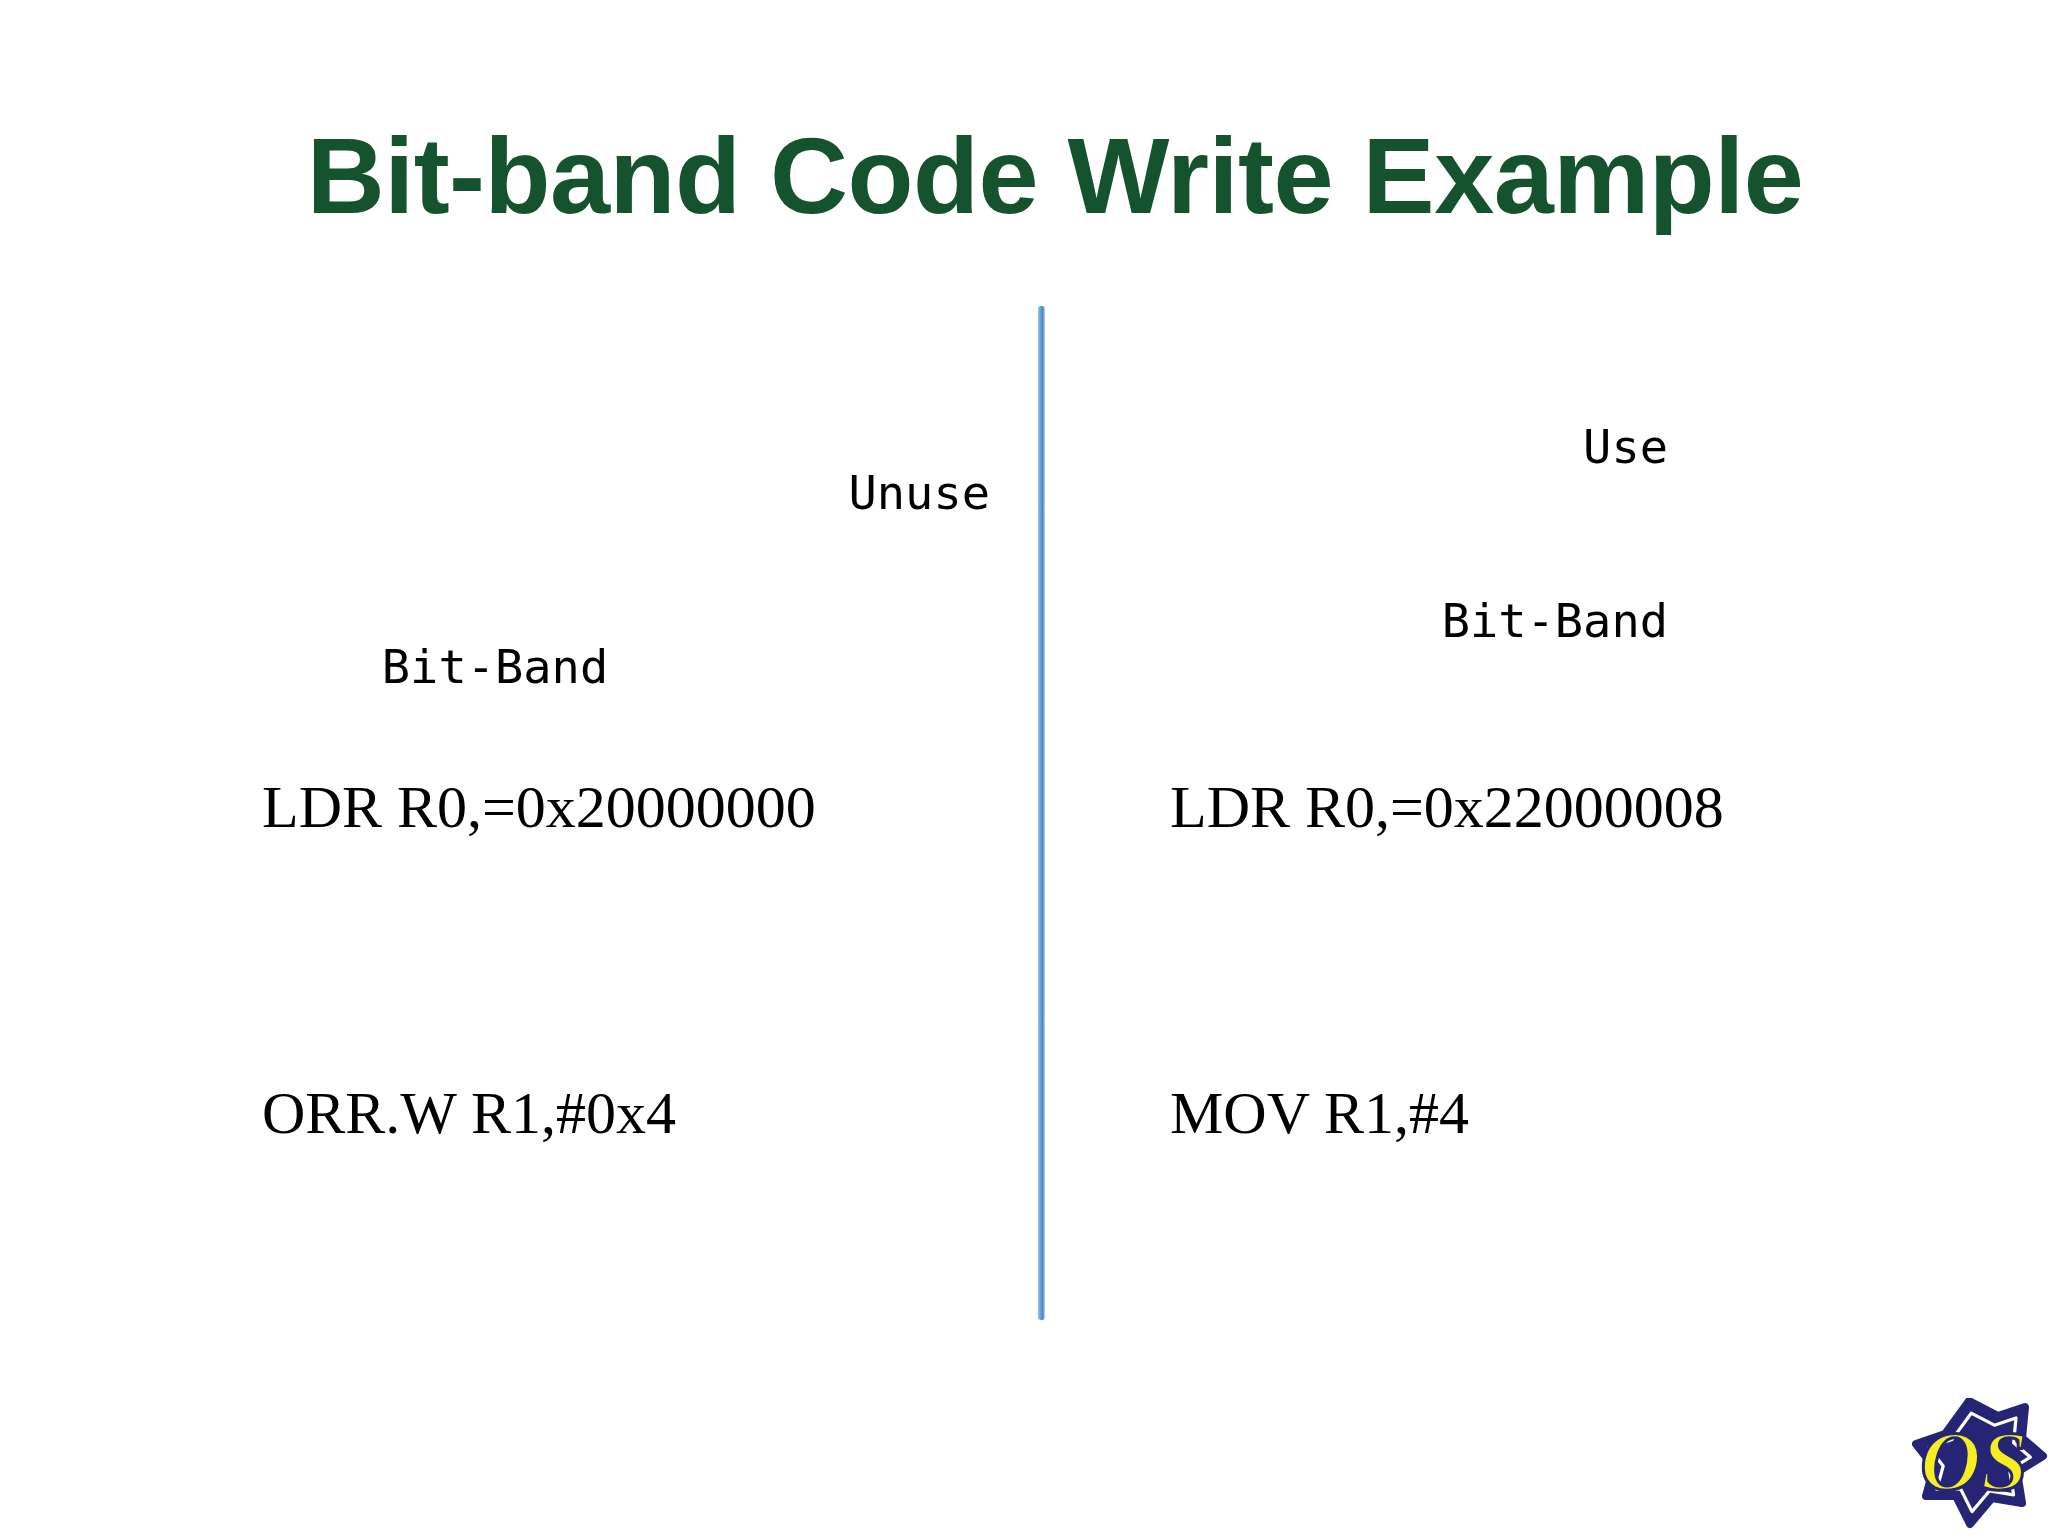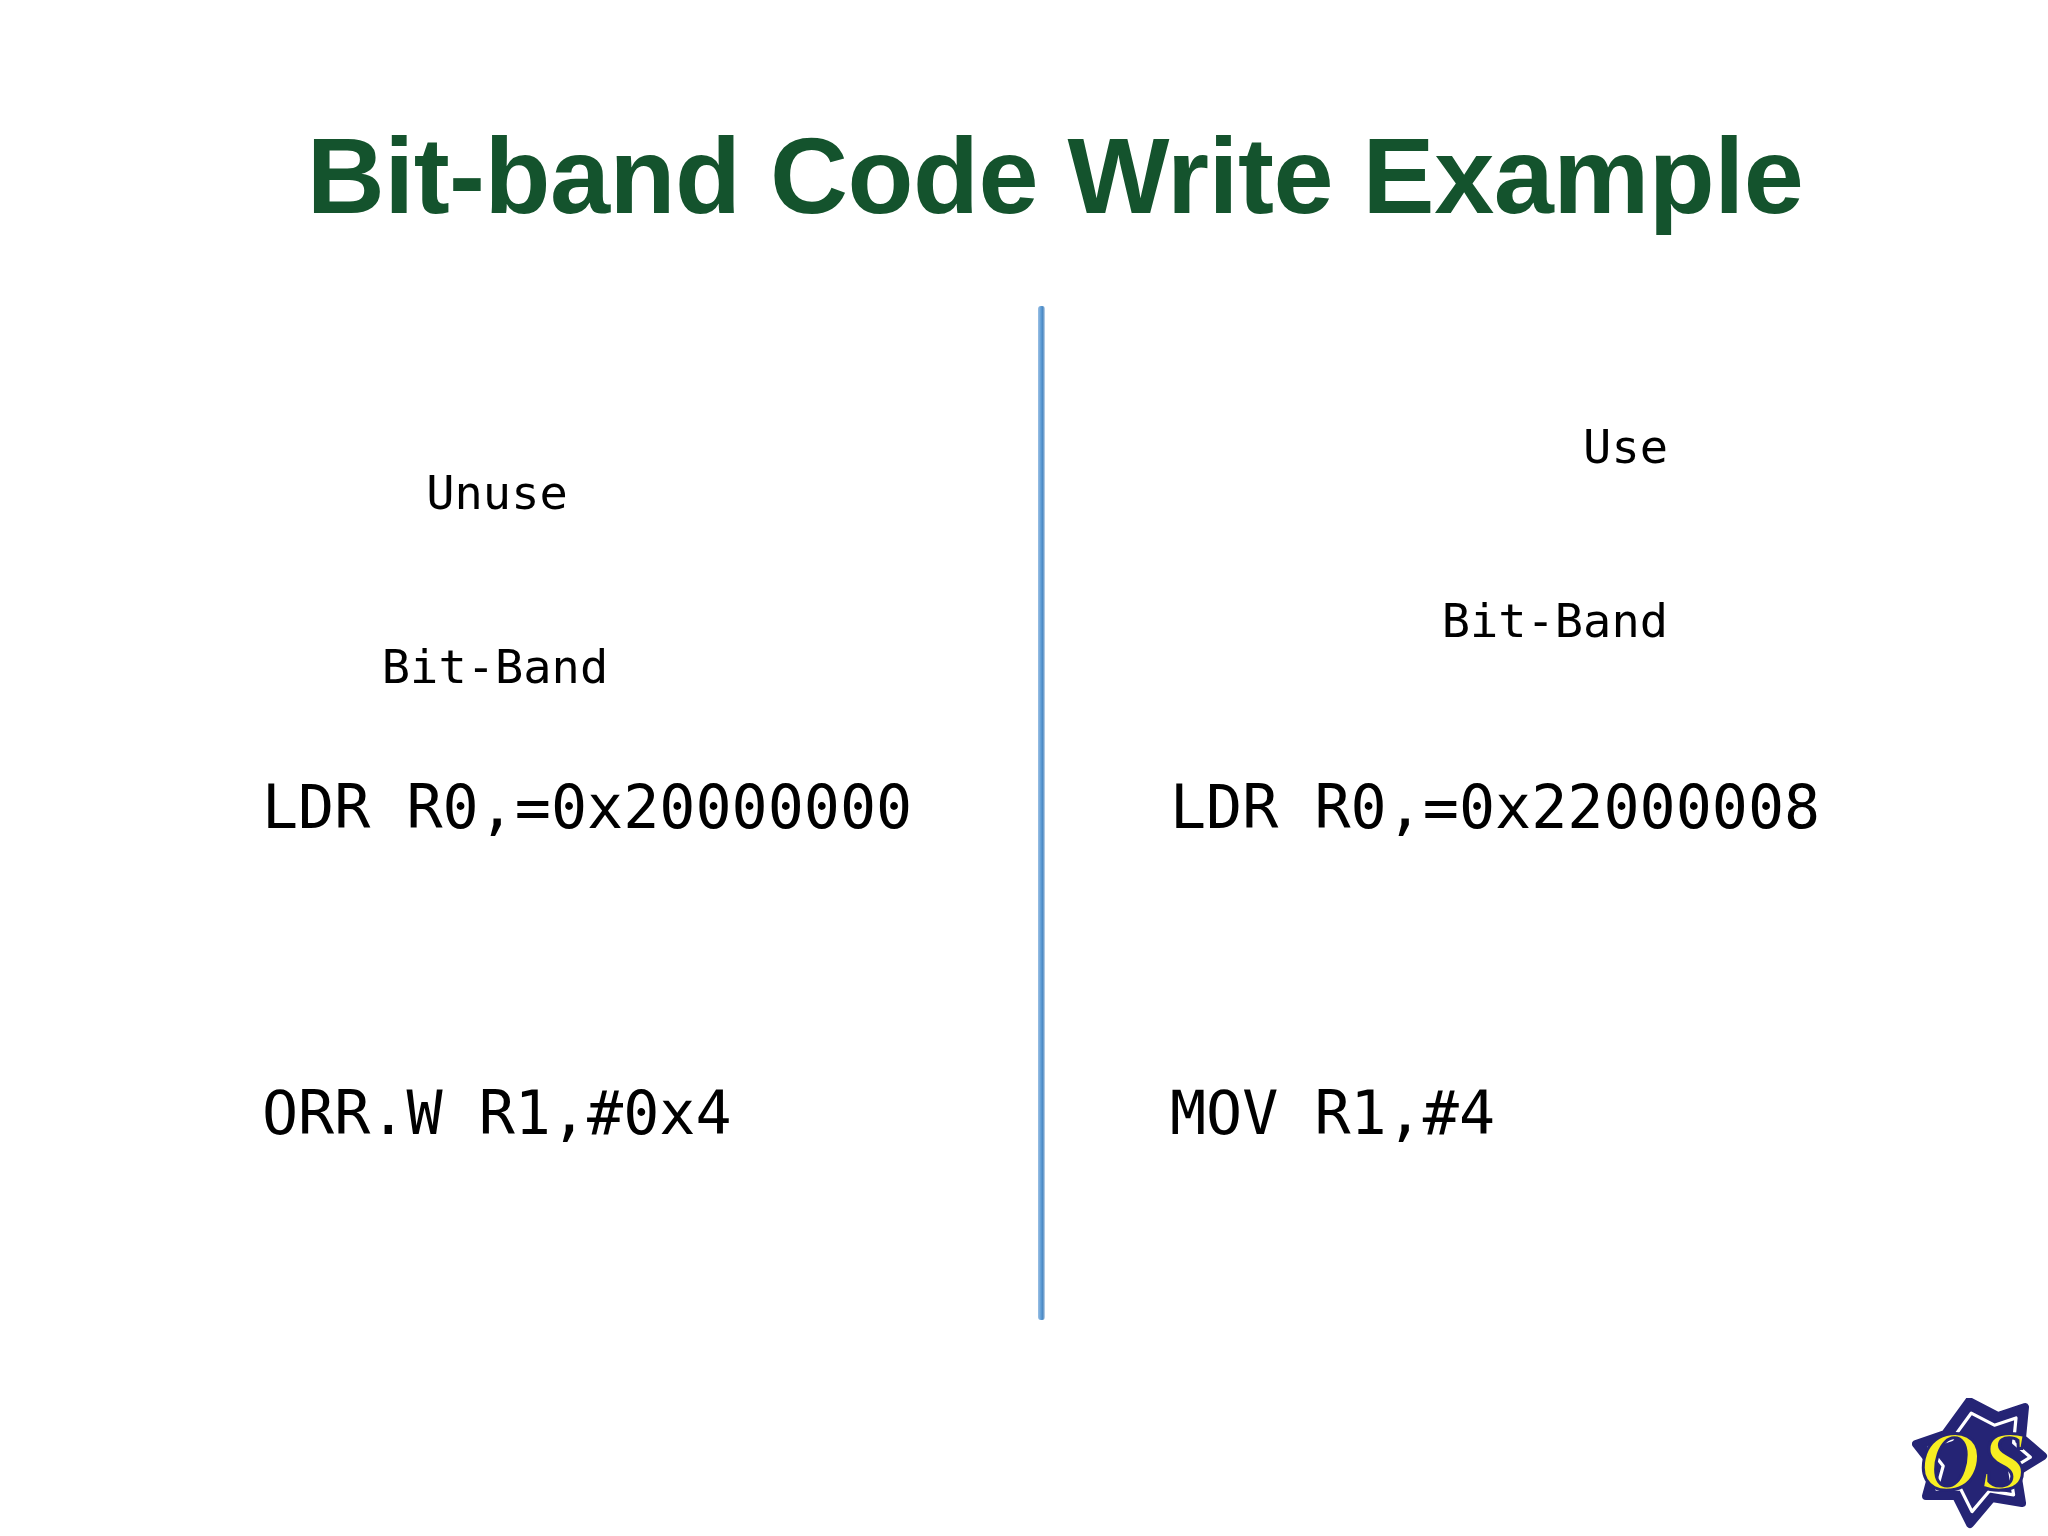--- a/index.html
+++ b/index.html
@@ -70,21 +70,21 @@
   .col-header .hdr-line-2 { display: block; }
 
   .col-header-left {
     left: 0px;
     top: 348px;
     width: 1038px;
     text-align: center;
     padding-right: 48px;
     box-sizing: border-box;
   }
-  .col-header-left .hdr-line-1 { margin-left: 4px; }
+  .col-header-left .hdr-line-1 { margin-left: 4px; text-align: right; }
 
   .col-header-right {
     left: 0px;
     top: 302px;
     width: 1003px;
     text-align: right;
     padding-right: 380px;
     box-sizing: border-box;
   }
   .col-header-right .hdr-line-1 { margin-left: -2px; }
@@ -94,21 +94,21 @@
     font-family: "DejaVu Sans Mono", "Liberation Mono", monospace;
     font-size: 60px;
     font-weight: 400;
     line-height: 102px;
     color: #000000;
     white-space: pre;
   }
   .code-left  { left: 262px; top: 552px; }
   .code-right { left: 125px; top: 552px; }
 
-  .code-line { display: block; white-space: pre; }
+  .code-line { display: block; white-space: pre; font-family: Liberation Serif, serif; }
 
   
   .logo {
     position: absolute;
     left: 1912px;
     top: 1398px;
     width: 136px;
     height: 134px;
   }
   .logo svg { display: block; width: 136px; height: 134px; }

